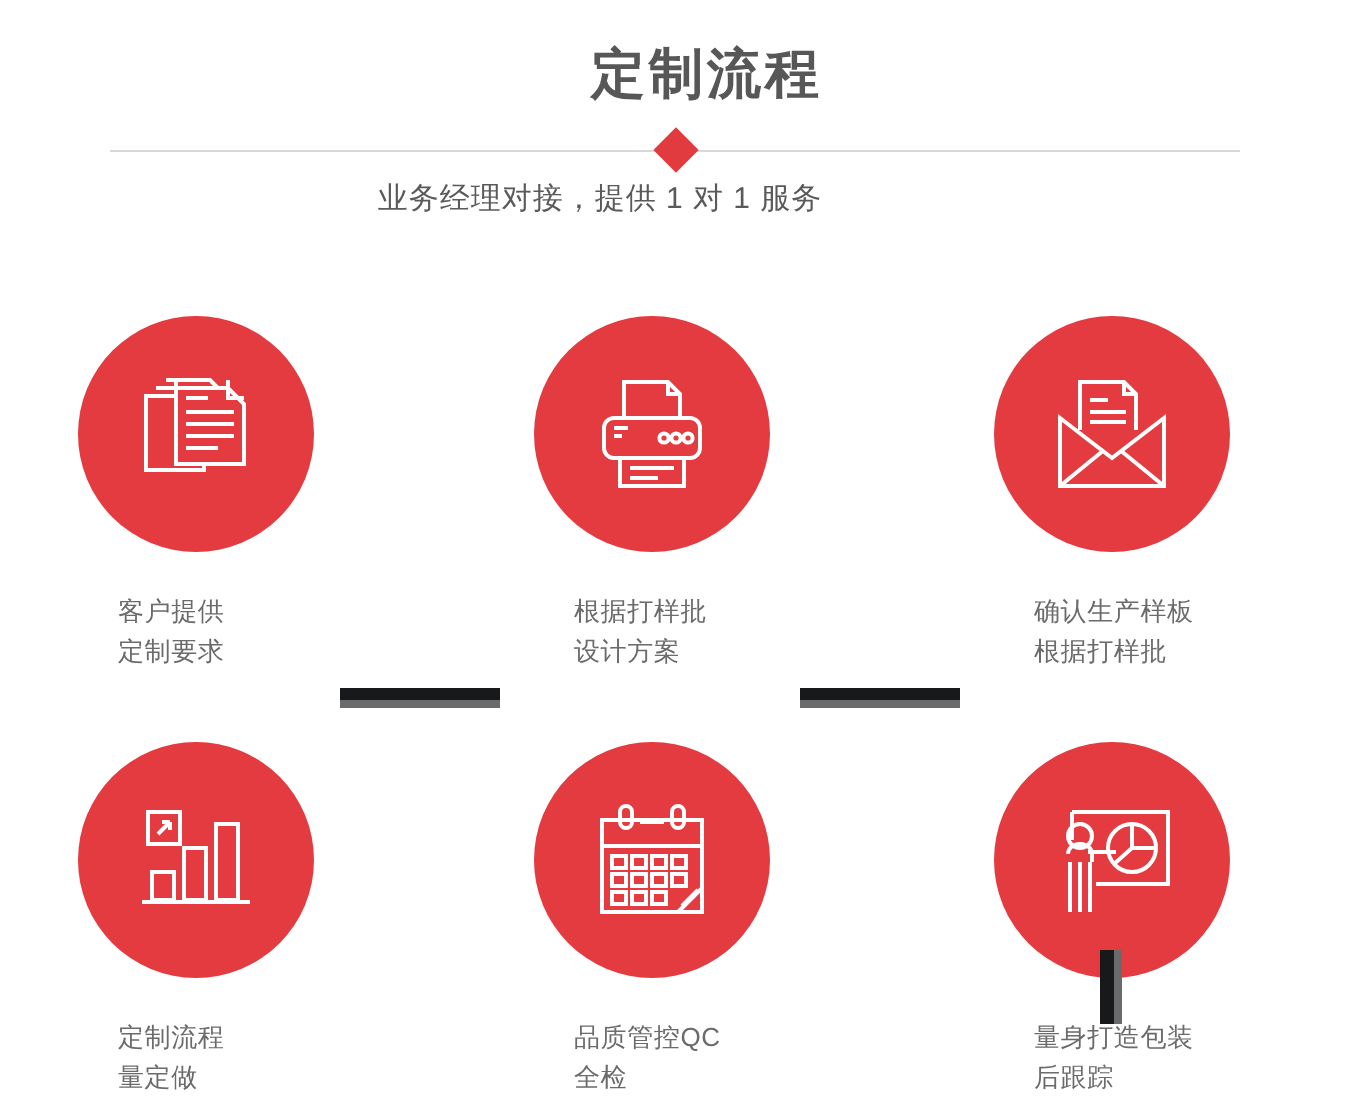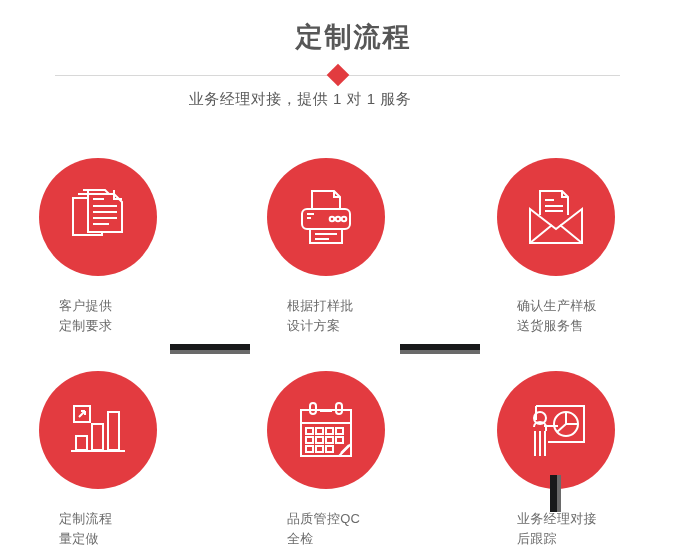--- a/index.html
+++ b/index.html
@@ -224,21 +224,21 @@
           <path d="M38 6v6h6"></path>
           <line x1="21" y1="15" x2="30" y2="15"></line>
           <line x1="21" y1="21" x2="39" y2="21"></line>
           <line x1="21" y1="26" x2="39" y2="26"></line>
           <path d="M6 24v34h52V24L32 44 6 24z"></path>
           <path d="M6 58l22-18M58 58L36 40"></path>
         </svg>
       </span>
     </div>
     <div class="step-label">确认生产样板
-送货服务售</div>
+根据打样批</div>
   </div>
 
   <div class="step step-4">
     <div class="circle">
       <span>
         <svg width="64" height="64" viewBox="0 0 64 64" fill="none" stroke="#ffffff" stroke-width="2">
           <rect x="8" y="8" width="16" height="16"></rect>
           <path d="M13 19l6-6M19 13h-4M19 13v4"></path>
           <rect x="10" y="38" width="11" height="14"></rect>
           <rect x="26" y="26" width="11" height="26"></rect>
@@ -290,21 +290,21 @@
           <line x1="42" y1="26" x2="33" y2="34"></line>
           <path d="M12 8v14"></path>
           <circle cx="16" cy="20" r="6"></circle>
           <path d="M10 29c0-3 2.7-5 6-5s6 2 6 5v4"></path>
           <path d="M20 28h14"></path>
           <path d="M11 33v25M21 33v25"></path>
           <path d="M16 33v25"></path>
         </svg>
       </span>
     </div>
-    <div class="step-label">业务经理对接
+    <div class="step-label">量身打造包装
 后跟踪</div>
   </div>
 
   <div class="conn-h conn-h-1">
     <div class="bar-main"></div>
     <div class="bar-shadow"></div>
   </div>
   <div class="conn-h conn-h-2">
     <div class="bar-main"></div>
     <div class="bar-shadow"></div>

